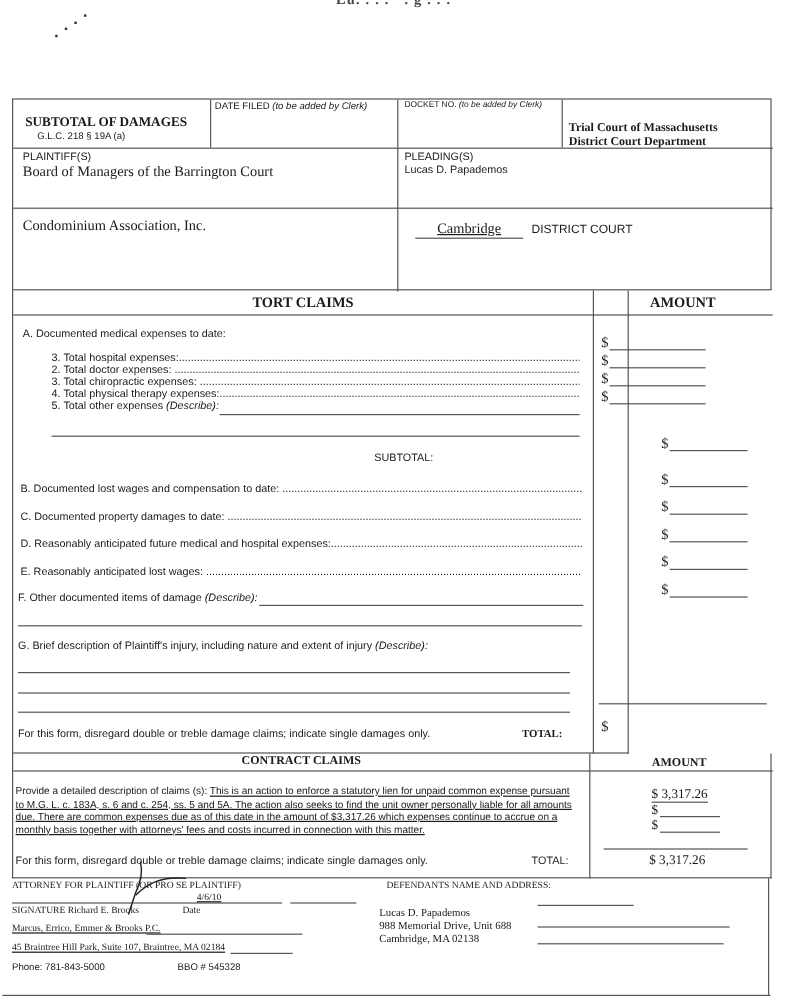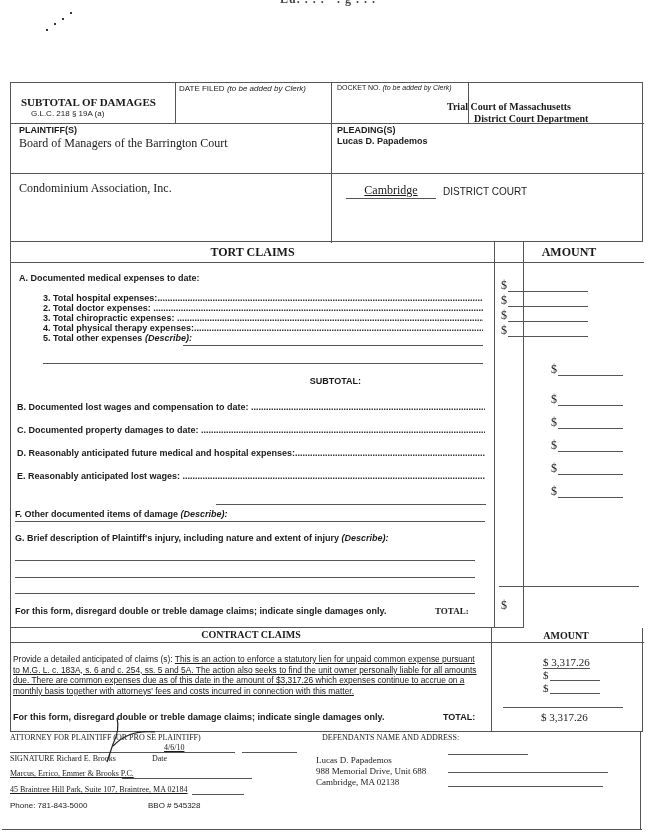--- a/index.html
+++ b/index.html
@@ -5,21 +5,21 @@
   * { box-sizing: border-box; margin: 0; padding: 0; }
   html, body { width: 655px; height: 832px; background: #ffffff; overflow: hidden; }
   body { position: relative; font-family: "Liberation Serif", serif; color: #1a1a1a; }
   .abs { position: absolute; }
   .topcut { left: 280px; top: -8px; font-size: 12px; font-weight: bold; color: #444; letter-spacing: 1px; }
   .specks { left: 48px; top: 10px; width: 30px; height: 22px; }
   .speck { position: absolute; width: 2px; height: 2px; background: #333; }
   .vline { background: #555; position: absolute; width: 1px; }
   .hline { background: #555; position: absolute; height: 1px; }
   .small { font-size: 8px; }
-  .s9 { font-size: 9px; font-weight: bold; }
+  .s9 { font-size: 9px; }
   .s10 { font-size: 10px; }
   .s11 { font-size: 11px; }
   .s12 { font-size: 12px; }
   .bold { font-weight: bold; }
   .ital { font-style: italic; }
   .und { text-decoration: underline; }
   .dots { overflow: hidden; white-space: nowrap; }
   .fillline { position: absolute; height: 1px; background: #555; }
   .dollar { position: absolute; font-size: 12px; }
   .sign-scribble { position: absolute; left: 95px; top: 716px; width: 80px; height: 50px; }
@@ -50,21 +50,21 @@
   <div class="abs small" style="left:168px;top:1px;font-family:'Liberation Sans',sans-serif;">
     <span>DATE FILED</span>
     <span class="ital">(to be added by Clerk)</span>
   </div>
 
   <div class="abs" style="left:326px;top:1px;font-size:7px;font-family:'Liberation Sans',sans-serif;">
     <span>DOCKET NO.</span>
     <span class="ital">(to be added by Clerk)</span>
   </div>
 
-  <div class="abs s10 bold" style="left:436px;top:18px;font-family:Liberation Serif, serif;">Trial Court of Massachusetts</div>
+  <div class="abs s10 bold" style="left:463px;top:18px;font-family:Liberation Serif, serif;">Trial Court of Massachusetts</div>
   <div class="abs s10 bold" style="left:463px;top:30px;">District Court Department</div>
 
   <div class="abs s9" style="left:8px;top:42px;font-family:'Liberation Sans',sans-serif;">PLAINTIFF(S)</div>
   <div class="abs s12" style="left:8px;top:53px;">Board of Managers of the Barrington Court</div>
   <div class="abs s12" style="left:8px;top:68px;margin-top:30px;">Condominium Association, Inc.</div>
 
   <div class="abs s9" style="left:326px;top:42px;font-family:'Liberation Sans',sans-serif;">PLEADING(S)</div>
   <div class="abs s9" style="left:326px;top:53px;font-family:'Liberation Sans',sans-serif;">Lucas D. Papademos</div>
 
 
@@ -102,21 +102,21 @@
   <div class="dollar" style="left:490px;top:81px;">$</div>
   <div class="fillline" style="left:497px;top:94px;width:80px;"></div>
 
   <div class="dollar" style="left:540px;top:120px;">$</div>
   <div class="fillline" style="left:547px;top:133px;width:65px;"></div>
 
   <div class="abs s9 dots" style="left:6px;top:160px;width:468px;font-family:'Liberation Sans',sans-serif;"><span>B.  Documented lost wages and compensation to date:</span> ..............................................................................................................................</div>
   <div class="abs s9 dots" style="left:6px;top:183px;width:468px;font-family:'Liberation Sans',sans-serif;"><span>C. Documented property damages to date:</span> ..............................................................................................................................................</div>
   <div class="abs s9 dots" style="left:6px;top:206px;width:468px;font-family:'Liberation Sans',sans-serif;"><span>D. Reasonably anticipated future medical and hospital expenses:</span>.....................................................................................................................</div>
   <div class="abs s9 dots" style="left:6px;top:229px;width:468px;font-family:'Liberation Sans',sans-serif;"><span>E. Reasonably anticipated lost wages:</span> ..............................................................................................................................................</div>
-  <div class="abs s9" style="left:4px;top:251px;font-family:'Liberation Sans',sans-serif;margin-top:16px;"><span>F. Other documented items of damage</span> <span class="ital">(Describe):</span></div>
+  <div class="abs s9" style="left:4px;top:251px;font-family:'Liberation Sans',sans-serif;"><span>F. Other documented items of damage</span> <span class="ital">(Describe):</span></div>
   <div class="fillline" style="left:205px;top:262px;width:270px;"></div>
   <div class="fillline" style="left:4px;top:279px;width:470px;"></div>
 
   <div class="dollar" style="left:540px;top:150px;">$</div>
   <div class="fillline" style="left:547px;top:163px;width:65px;"></div>
   <div class="dollar" style="left:540px;top:173px;">$</div>
   <div class="fillline" style="left:547px;top:186px;width:65px;"></div>
   <div class="dollar" style="left:540px;top:196px;">$</div>
   <div class="fillline" style="left:547px;top:209px;width:65px;"></div>
   <div class="dollar" style="left:540px;top:219px;">$</div>
@@ -136,21 +136,21 @@
 </div>
 
 <div class="abs" style="left:10px;top:628px;width:633px;height:104px;border-left:1px solid #555;border-right:1px solid #555;border-bottom:1px solid #555;">
   <div class="hline" style="left:0;top:14px;width:633px;"></div>
   <div class="vline" style="left:480px;top:0;height:104px;"></div>
 
   <div class="abs s10 bold" style="left:0;top:1px;width:480px;text-align:center;">CONTRACT CLAIMS</div>
   <div class="abs s10 bold" style="left:480px;top:2px;width:150px;text-align:center;">AMOUNT</div>
 
   <div class="abs" style="left:2px;top:26px;width:470px;font-size:8.4px;line-height:10.5px;font-family:'Liberation Sans',sans-serif;">
-    <span>Provide a detailed anticipated of claims (s):</span>
+    <span>Provide a detailed description of claims (s):</span>
     <span class="und">This is an action to enforce a statutory lien for unpaid common expense pursuant to M.G. L. c. 183A, s. 6 and c. 254, ss. 5 and 5A. The action also seeks to find the unit owner personally liable for all amounts due. There are common expenses due as of this date in the amount of $3,317.26 which expenses continue to accrue on a monthly basis together with attorneys' fees and costs incurred in connection with this matter.</span>
   </div>
 
   <div class="abs s11" style="left:532px;top:28px;border-bottom:1px solid #555;">$ 3,317.26</div>
   <div class="abs s11" style="left:532px;top:41px;">$</div>
   <div class="fillline" style="left:539px;top:52px;width:50px;"></div>
   <div class="abs s11" style="left:532px;top:54px;">$</div>
   <div class="fillline" style="left:539px;top:65px;width:50px;"></div>
   <div class="fillline" style="left:492px;top:79px;width:120px;"></div>
 

